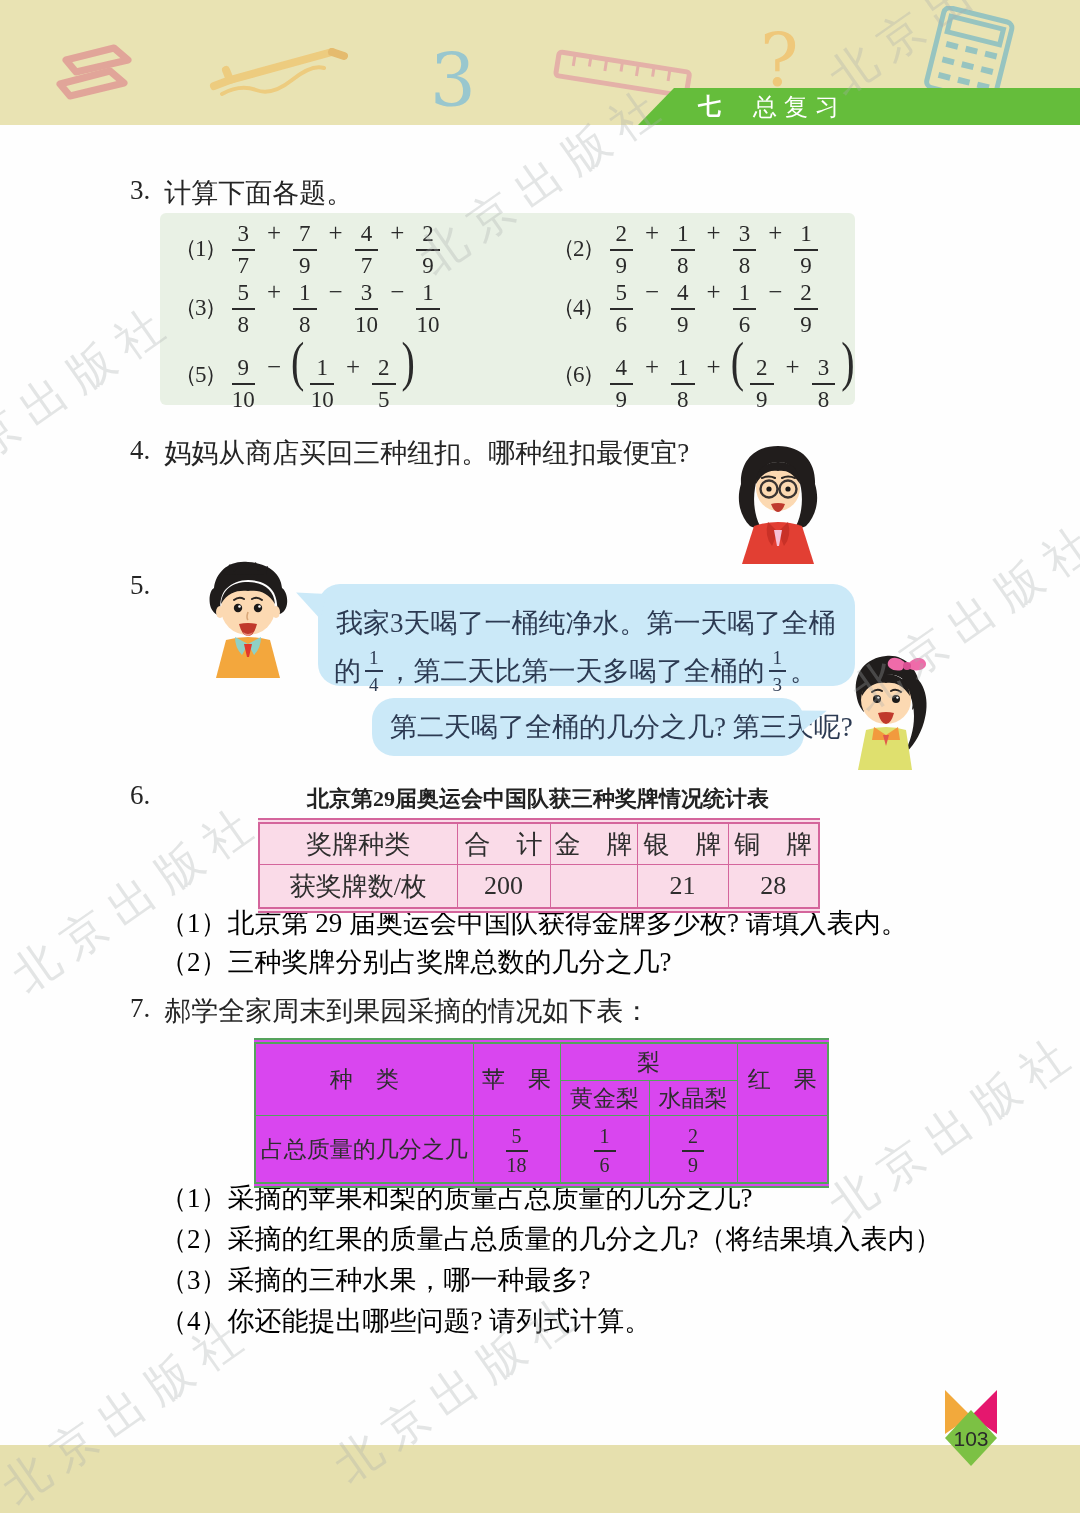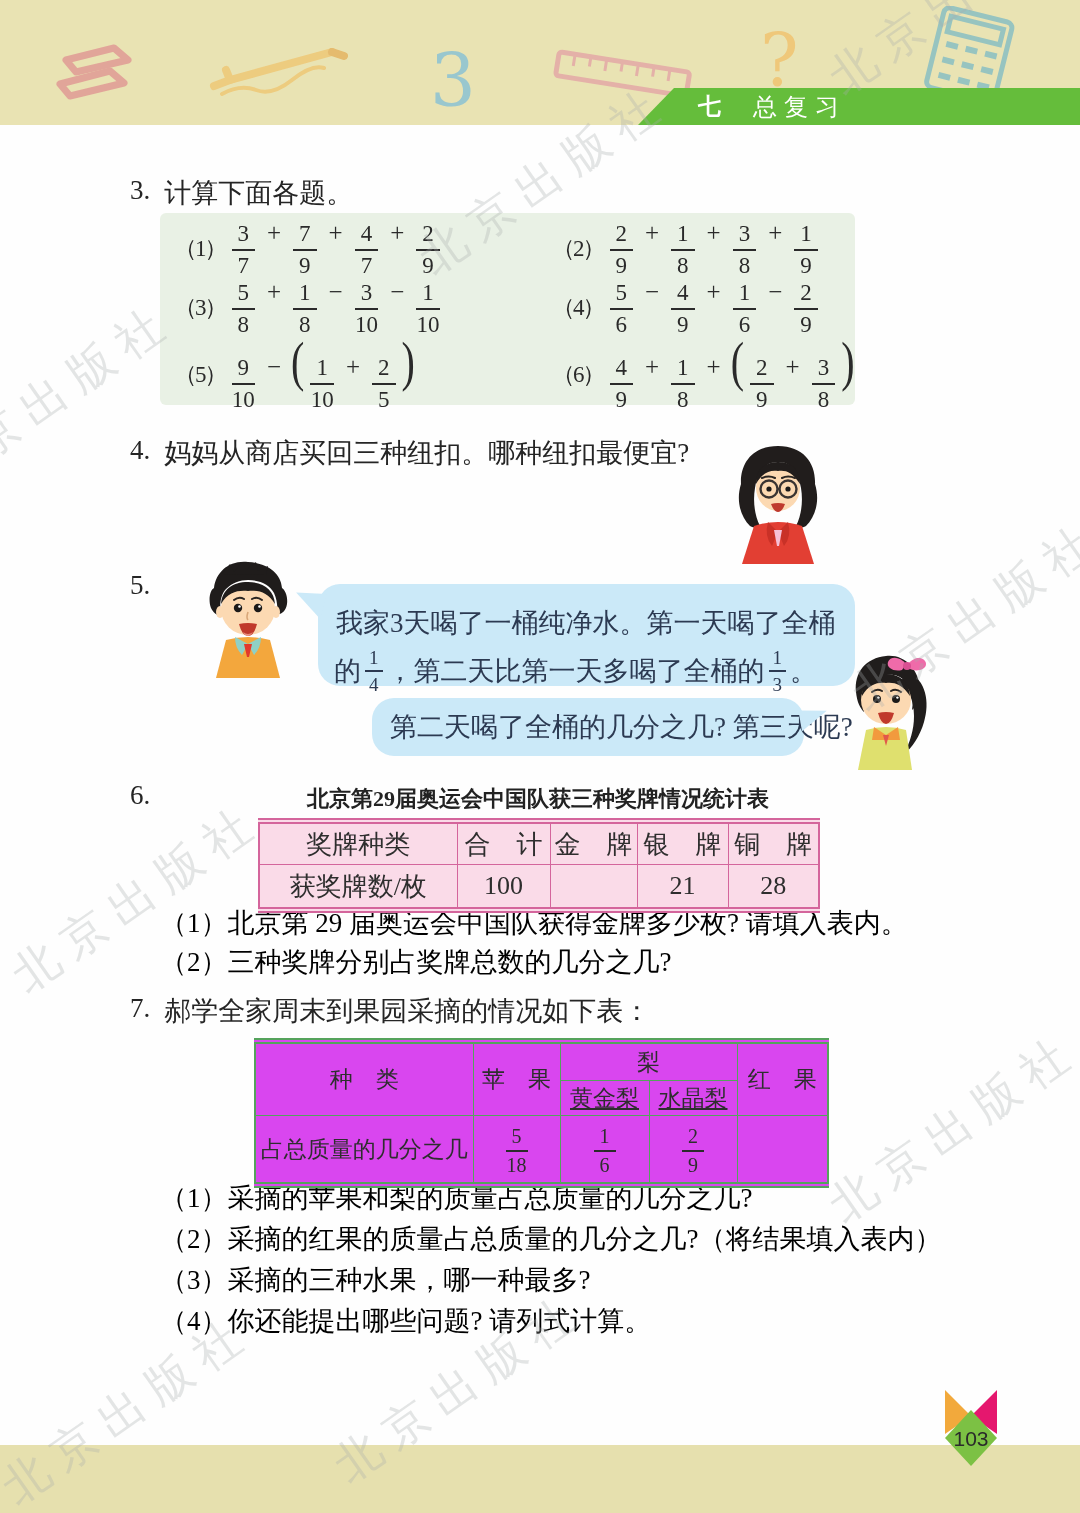--- a/index.html
+++ b/index.html
@@ -47,21 +47,21 @@
   table{border-collapse:collapse;position:absolute;table-layout:fixed;z-index:5;}
   .medal-table{background:#fadbe8;border:2px solid #d4659c;
                border-top:6px double #d4659c;border-bottom:6px double #d4659c;}
   .medal-table td{border:1.5px solid #d4659c;text-align:center;font-size:26px;color:#2e2e2e;overflow:hidden;}
   .m-h td{height:38px;margin-left:46px;} .m-d td{height:40px;font-family:Liberation Serif, serif;}
   .tbl-title{position:absolute;left:258px;top:784px;width:560px;text-align:center;
              font-size:22px;font-weight:bold;color:#222;}
   .fruit-table{background:#d946ef;border:2px solid #55a35c;
                border-top:6px double #55a35c;border-bottom:6px double #55a35c;}
   .fruit-table td{border:1.5px solid #55a35c;text-align:center;font-size:23px;color:#2e2e2e;overflow:hidden;}
-  .fr1 td{height:34px;} .fr2 td{height:32px;text-decoration:underline;} .fr3 td{height:64px;}
+  .fr1 td{height:34px;} .fr2 td{height:32px;} .fr3 td{height:64px;}
   .fruit-table .frac{font-size:20px;}
   
   .marker{position:absolute;left:942px;top:1388px;z-index:10;}
 </style>
 </head>
 <body>
 
 <div class="page">
 
   <div class="top-band">
@@ -320,21 +320,21 @@
     <tbody>
         <tr class="m-h">
       <td>奖牌种类</td>
       <td>合　计</td>
       <td>金　牌</td>
       <td>银　牌</td>
       <td>铜　牌</td>
     </tr>
     <tr class="m-d">
       <td>获奖牌数/枚</td>
-      <td>100</td>
+      <td>200</td>
       <td></td>
       <td>21</td>
       <td>28</td>
     </tr>
   </tbody>
     </table>
 
   <div class="q" style="left:160px;top:905px">（1）北京第 29 届奥运会中国队获得金牌多少枚? 请填入表内。</div>
   <div class="q" style="left:160px;top:944px">（2）三种奖牌分别占奖牌总数的几分之几?</div>
 

